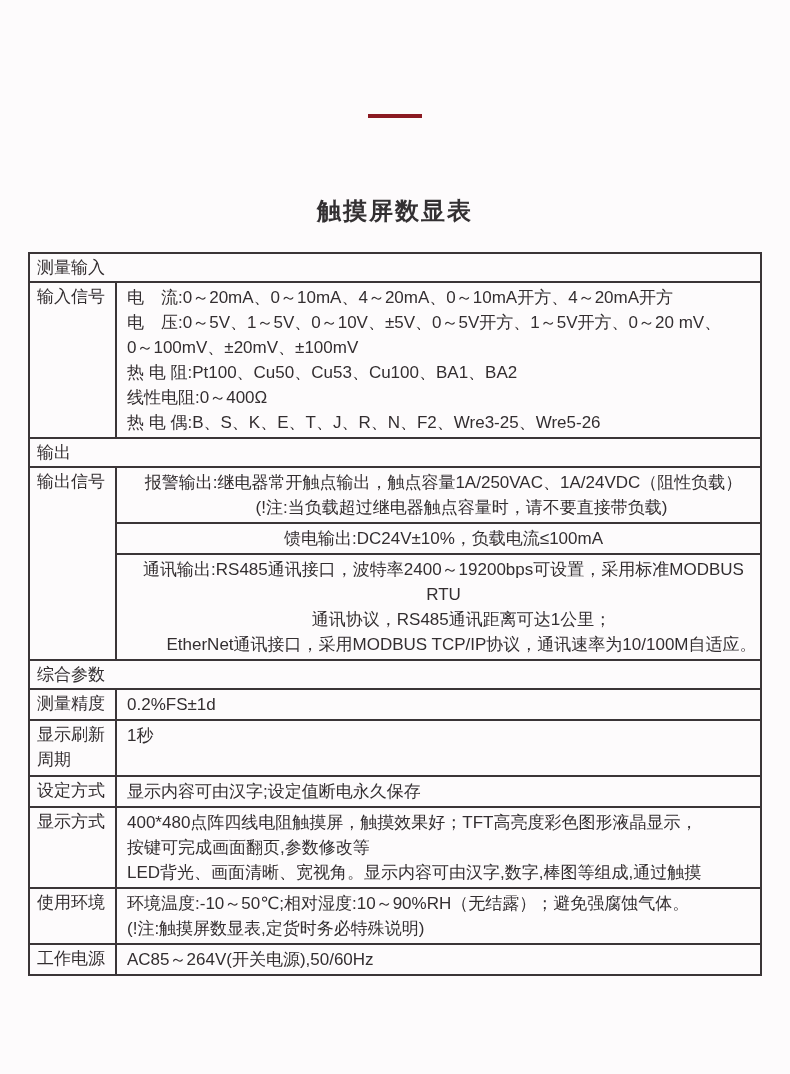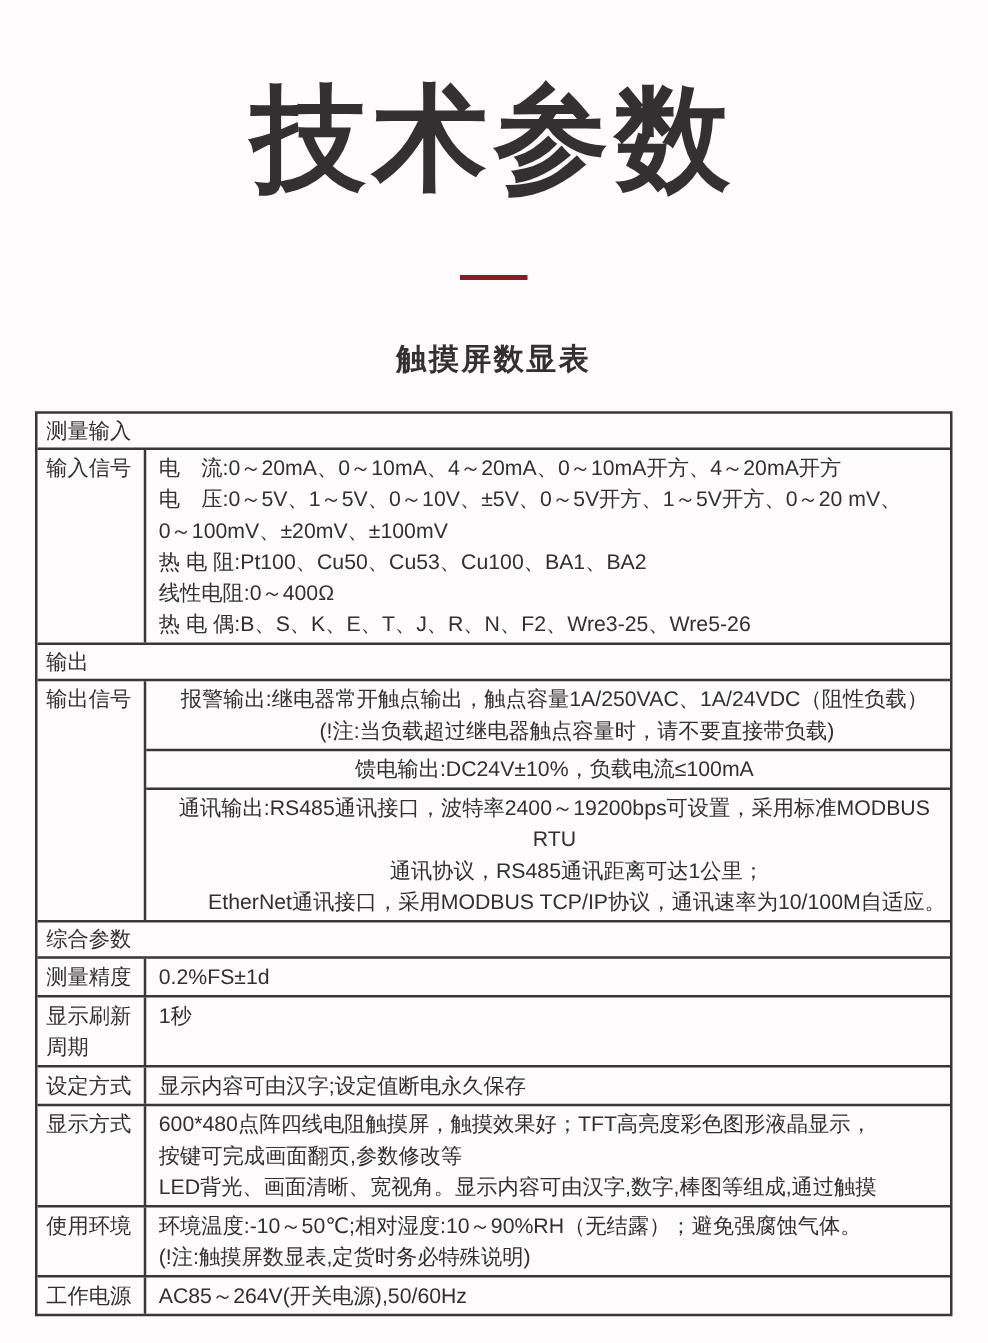--- a/index.html
+++ b/index.html
@@ -20,21 +20,21 @@
     line-height: 106px;
     color: #333032;
   }
   .divider {
     width: 54px;
     height: 4px;
     margin: 56px auto 0 auto;
     background: #8b1a22;
   }
   .subtitle {
-    margin-top: 49px;
+    margin-top: 78px;
     font-size: 24px;
     font-weight: 700;
     letter-spacing: 2px;
     line-height: 30px;
     color: #333032;
   }
 
   
   .spec-table {
     width: 734px;
@@ -43,32 +43,32 @@
     font-size: 17px;
     color: #332e30;
   }
   .t-row { display: flex; border-top: 2px solid #3b3537; line-height: 25px; }
   .t-row:first-child { border-top: none; }
   .t-section { padding: 1px 7px; }
   .t-label {
     flex: 0 0 87px;
     padding: 2px 0 2px 7px;
     border-right: 2px solid #3b3537;
+    font-family: Liberation Mono, monospace;
   }
   .t-content { flex: 1; padding: 2px 0 2px 10px; }
   .t-content.stacked { padding: 0; }
   .sub { border-top: 2px solid #3b3537; padding: 2px 0 2px 10px; text-align: center; }
   .sub:first-child { border-top: none; }
   .indent { padding-left: 36px; }
 </style>
 </head>
 <body>
 
 <div class="hero">
-  <div class="hero-title">技术参数</div>
   <div class="divider"></div>
   <div class="subtitle">触摸屏数显表</div>
 </div>
 
 <div class="spec-table">
 
   <div class="t-row t-section">测量输入</div>
 
   <div class="t-row">
     <div class="t-label">输入信号</div>
@@ -115,21 +115,21 @@
   </div>
 
   <div class="t-row">
     <div class="t-label">设定方式</div>
     <div class="t-content">显示内容可由汉字;设定值断电永久保存</div>
   </div>
 
   <div class="t-row">
     <div class="t-label">显示方式</div>
     <div class="t-content">
-      <div>600*480点阵四线电阻触摸屏，触摸效果好；TFT高亮度彩色图形液晶显示，</div>
+      <div>400*480点阵四线电阻触摸屏，触摸效果好；TFT高亮度彩色图形液晶显示，</div>
       <div>按键可完成画面翻页,参数修改等</div>
       <div>LED背光、画面清晰、宽视角。显示内容可由汉字,数字,棒图等组成,通过触摸</div>
     </div>
   </div>
 
   <div class="t-row">
     <div class="t-label">使用环境</div>
     <div class="t-content">
       <div>环境温度:-10～50℃;相对湿度:10～90%RH（无结露）；避免强腐蚀气体。</div>
       <div>(!注:触摸屏数显表,定货时务必特殊说明)</div>

